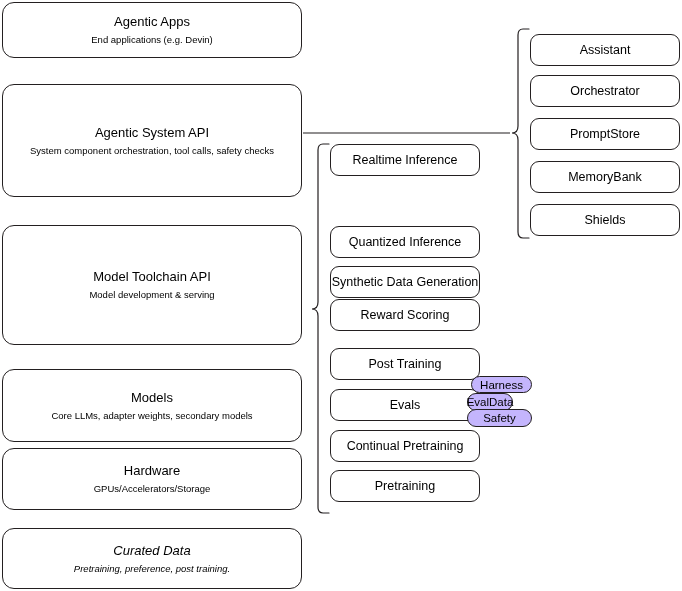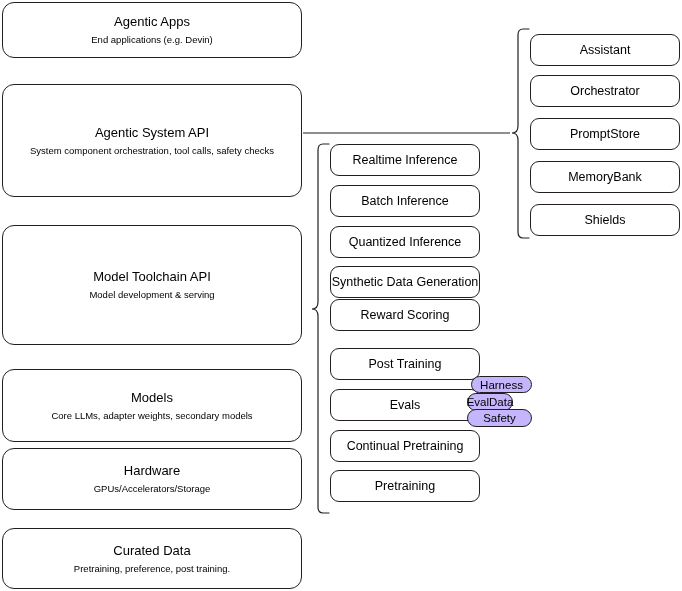--- a/index.html
+++ b/index.html
@@ -121,27 +121,26 @@
   <div class="box layer-box" style="top:369px; height:73px;">
     <div class="title">Models</div>
     <div class="subtitle">Core LLMs, adapter weights, secondary models</div>
   </div>
 
   <div class="box layer-box" style="top:448px; height:62px;">
     <div class="title">Hardware</div>
     <div class="subtitle">GPUs/Accelerators/Storage</div>
   </div>
 
-  <div class="box layer-box" style="top:528px; height:61px;">
+  <div class="box layer-box" style="top:528px; height:61px;font-style:italic;">
     <div class="title">Curated Data</div>
     <div class="subtitle">Pretraining, preference, post training.</div>
   </div>
 
   <div class="item-box mid-box" style="top:144px;">Realtime Inference</div>
-  <div class="item-box mid-box" style="top:185px;">Batch Inference</div>
   <div class="item-box mid-box" style="top:226px;">Quantized Inference</div>
   <div class="item-box mid-box" style="top:266px;">Synthetic Data Generation</div>
   <div class="item-box mid-box" style="top:299px;">Reward Scoring</div>
   <div class="item-box mid-box" style="top:348px;">Post Training</div>
   <div class="item-box mid-box" style="top:389px;">Evals</div>
   <div class="item-box mid-box" style="top:430px;">Continual Pretraining</div>
   <div class="item-box mid-box" style="top:470px;">Pretraining</div>
 
   <div class="pill" style="left:471px; top:376px; width:61px; height:17px;">Harness</div>
   <div class="pill" style="left:467px; top:393px; width:46px; height:18px;">EvalData</div>

